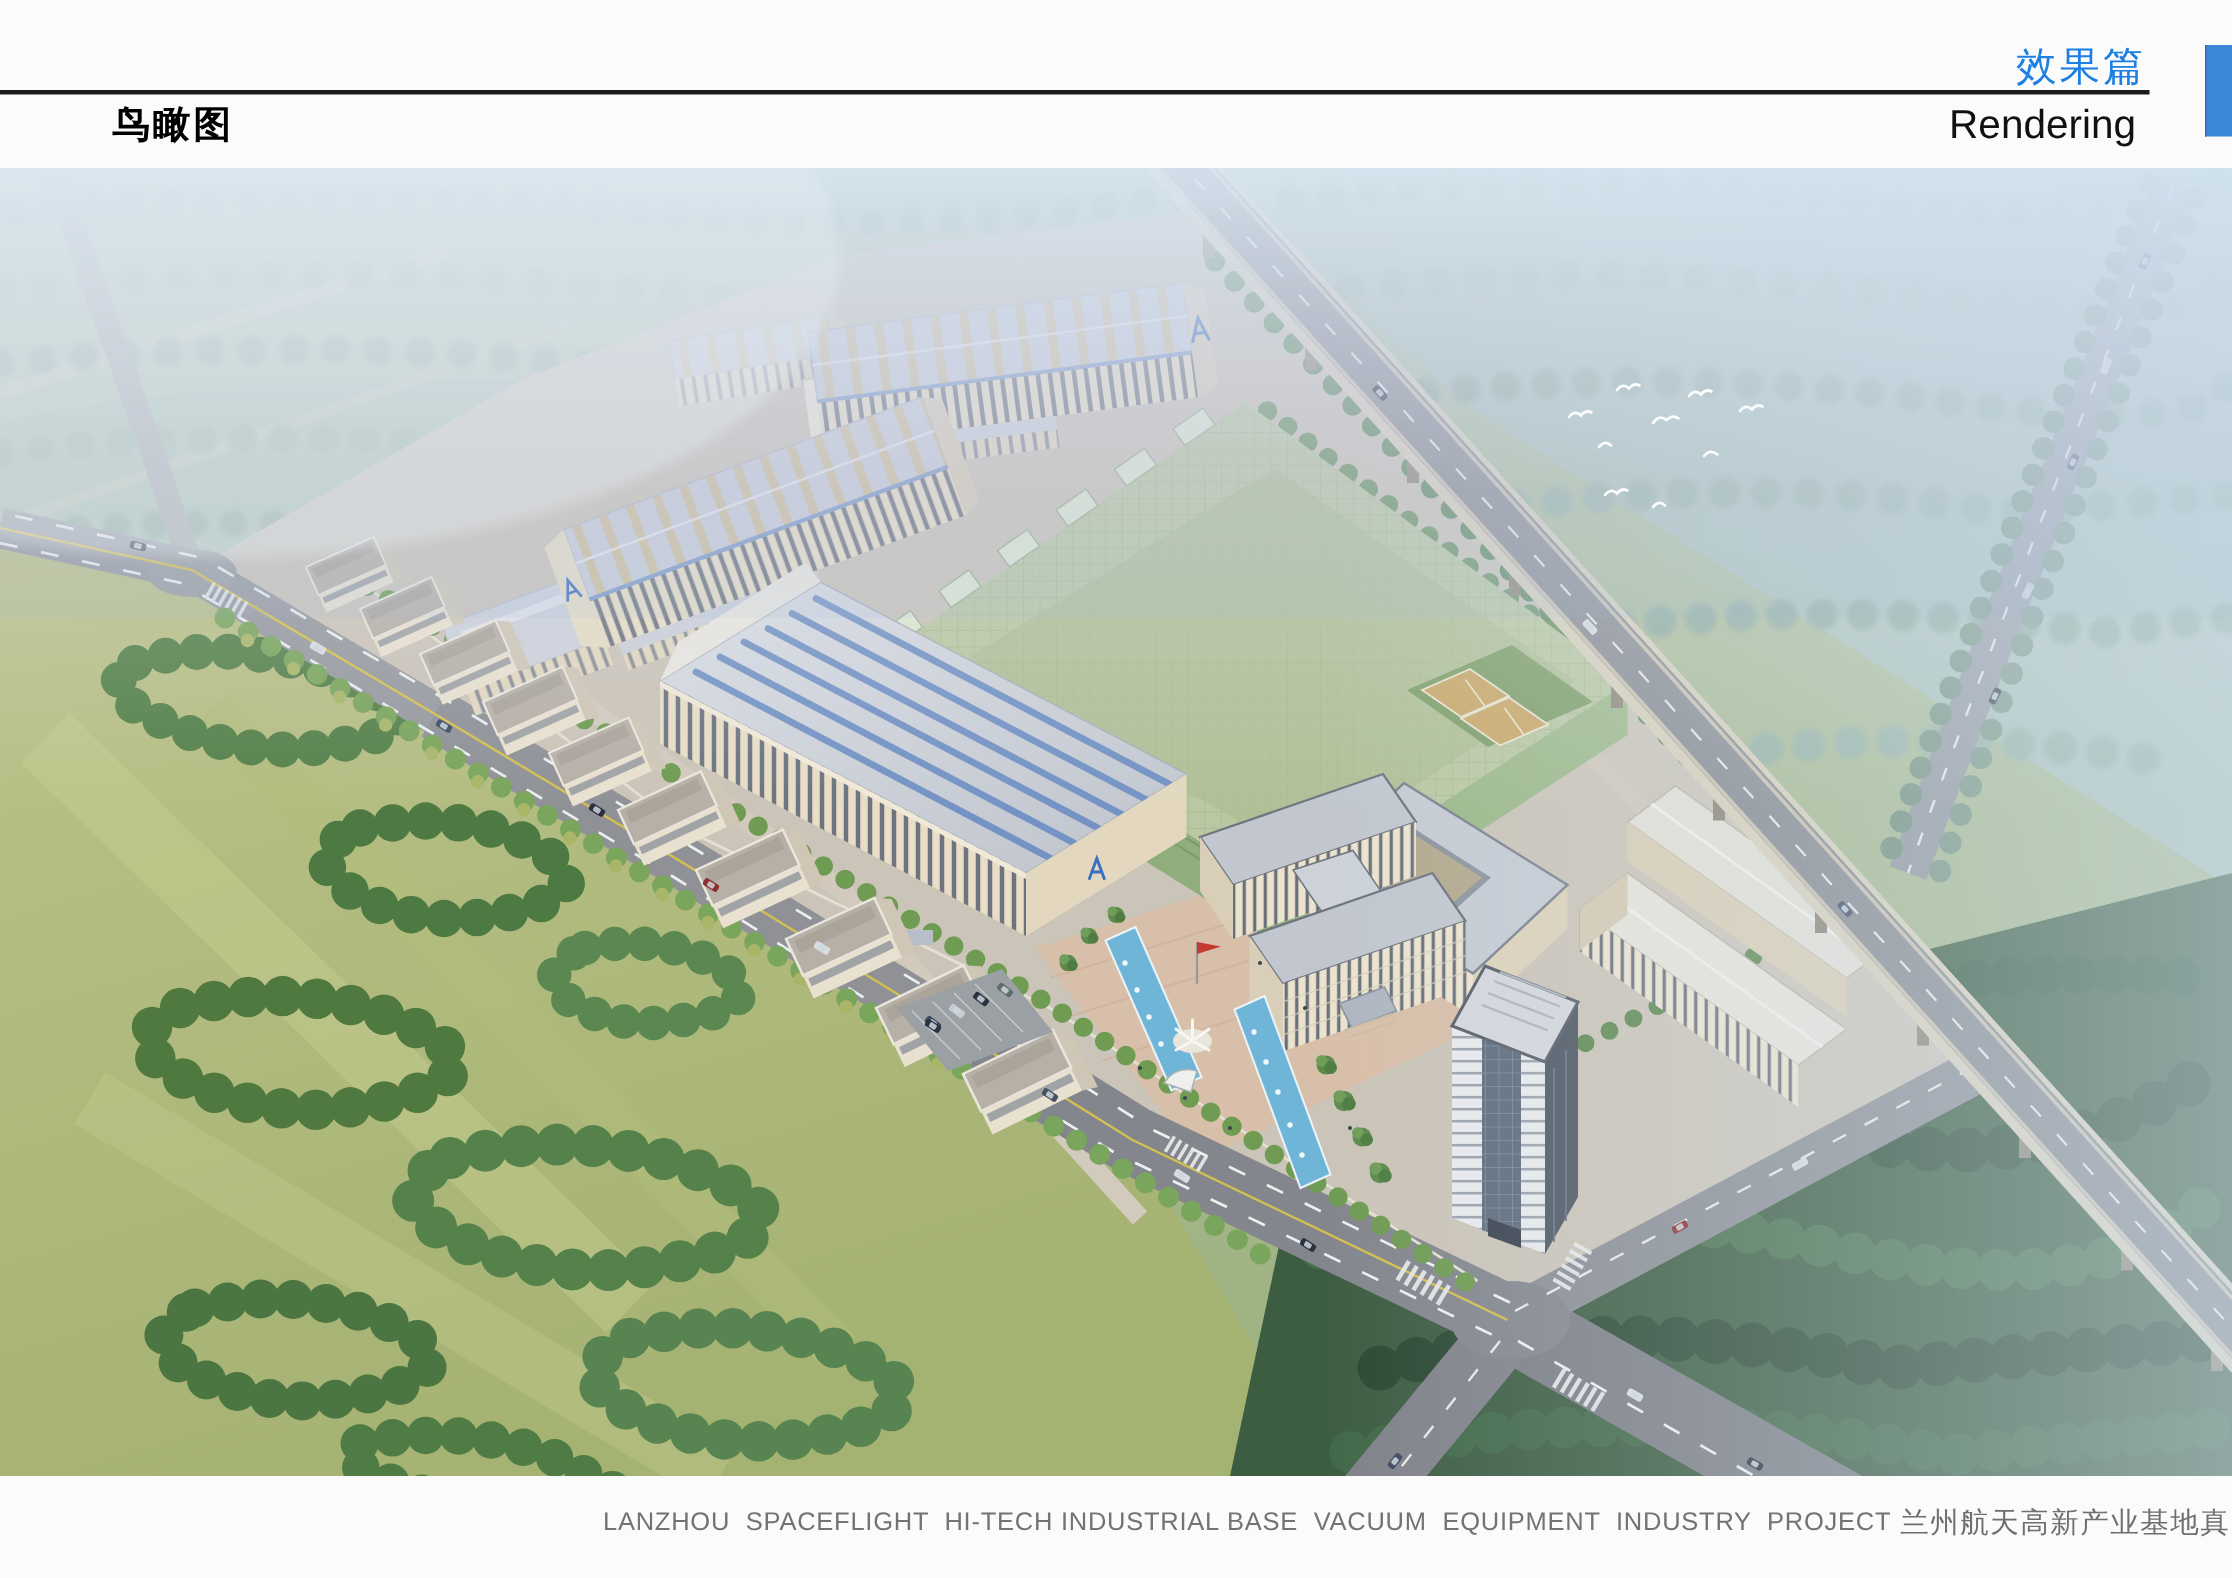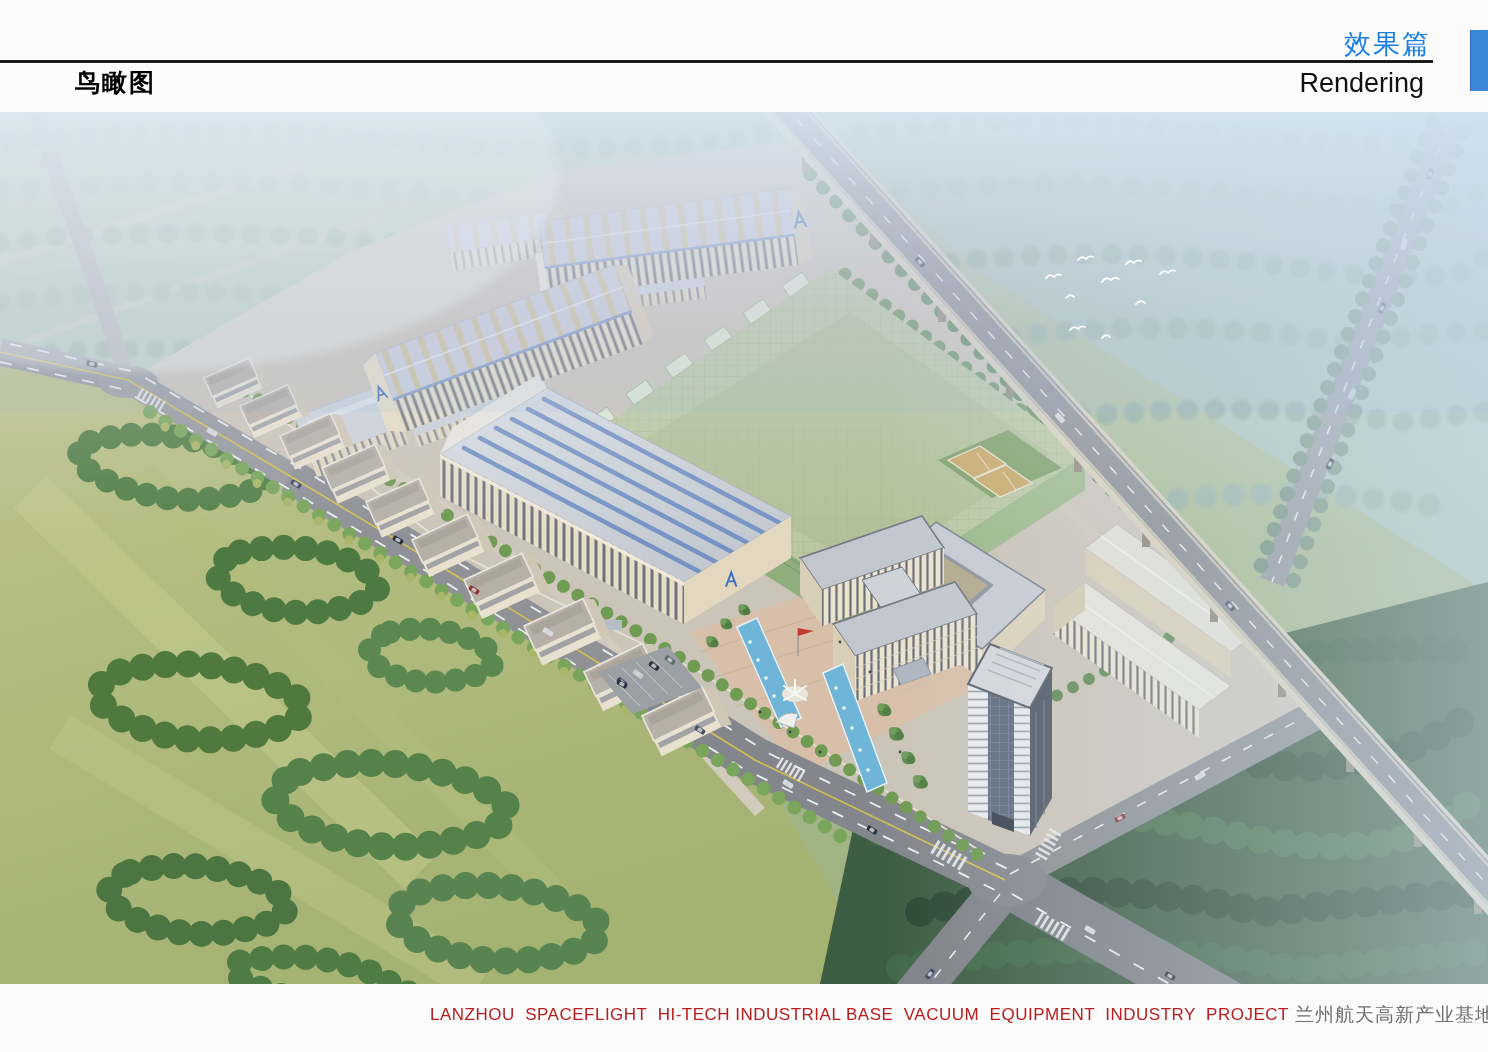--- a/index.html
+++ b/index.html
@@ -10,21 +10,21 @@
   .sec-cn{position:absolute;top:26px;right:57px;font-size:27px;letter-spacing:2px;color:#1c7fe3;}
   .sec-en{position:absolute;top:68px;right:64px;font-size:27px;color:#111;}
   .page-title{position:absolute;left:75px;top:66px;font-size:25px;font-weight:700;color:#000;letter-spacing:2px;text-align:center;}
   .hdr-tab{position:absolute;right:0;top:30px;width:17px;height:61px;background:#3d87d8;border-left:1px solid #2d6cb4;}
   
   .render{position:absolute;left:0;top:112px;width:1488px;height:872px;background:#b7c6a6;}
   .render svg{display:block;}
   
   .footer{position:absolute;left:0;top:984px;width:1488px;height:68px;background:#fbfbfb;}
   .caption{position:absolute;left:402px;top:18px;display:flex;align-items:center;gap:6px;}
-  .caption-en{font-size:17px;color:#b91c1c;letter-spacing:.5px;white-space:pre;margin-left:28px;}
+  .caption-en{font-size:17px;color:#737373;letter-spacing:.5px;white-space:pre;}
   .caption-cn{font-size:19px;color:#6f6f6f;letter-spacing:1px;white-space:nowrap;}
 </style>
 </head>
 <body>
 
 <div class="page">
 
   <div class="sec-cn">效果篇</div>
   <div class="hdr-line"></div>
   <div class="sec-en">Rendering</div>

